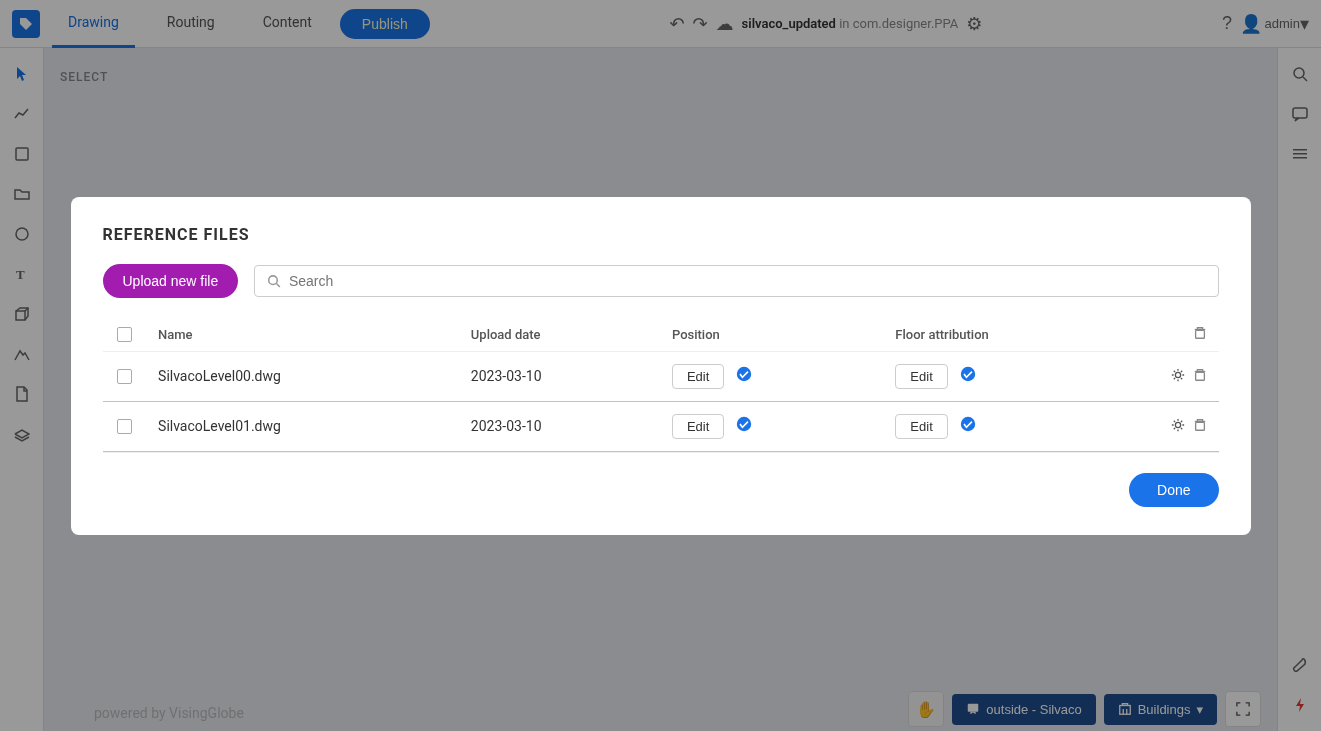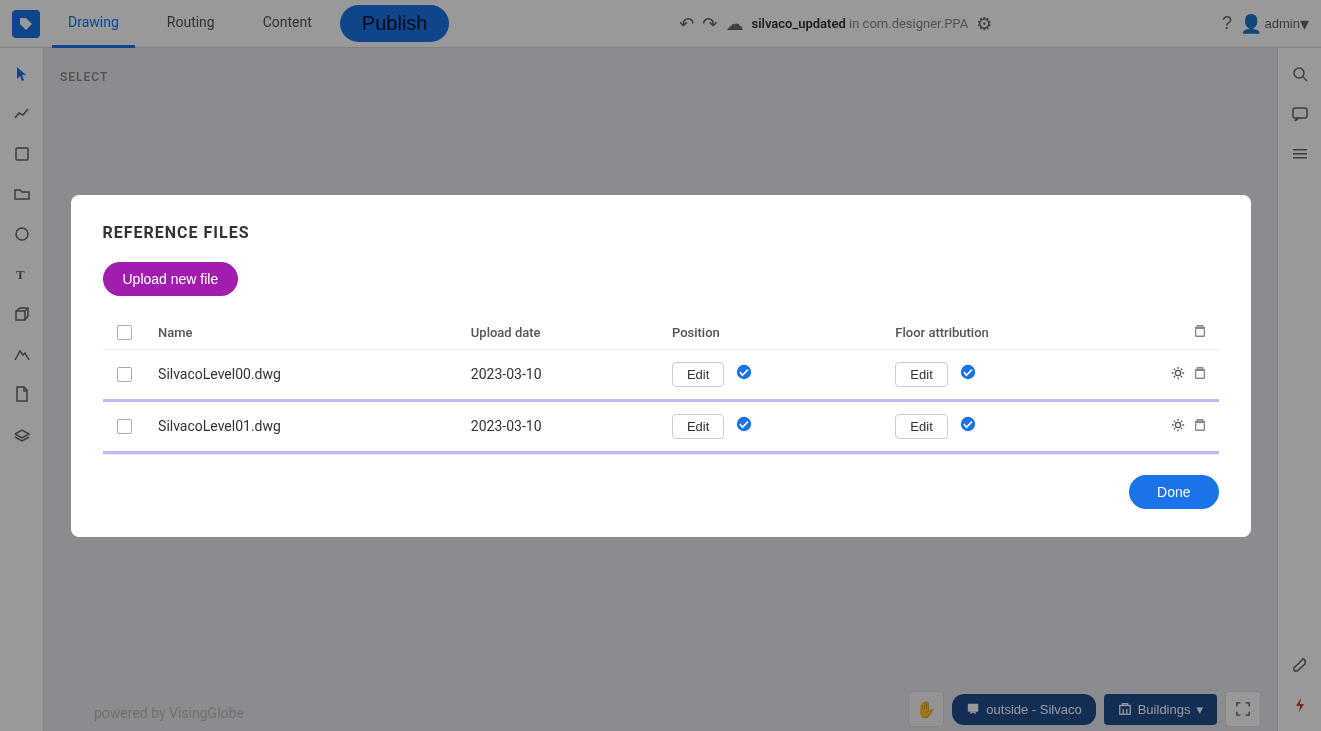--- a/index.html
+++ b/index.html
@@ -4,21 +4,21 @@
   <style>
     * { box-sizing: border-box; margin: 0; padding: 0; }
     body { font-family: -apple-system, BlinkMacSystemFont, 'Segoe UI', Roboto, sans-serif; background: #e8eaf0; width: 1321px; height: 731px; overflow: hidden; position: relative; }
 
     
     .topbar { display: flex; align-items: center; background: #fff; height: 48px; border-bottom: 1px solid #ddd; padding: 0 12px; gap: 8px; position: relative; z-index: 10; }
     .topbar-logo { width: 28px; height: 28px; background: #1a73e8; border-radius: 4px; display: flex; align-items: center; justify-content: center; color: white; font-weight: bold; font-size: 14px; }
     .topbar-tabs { display: flex; gap: 16px; margin-left: 4px; }
     .topbar-tab { padding: 4px 16px; font-size: 14px; color: #555; cursor: pointer; border-bottom: 3px solid transparent; height: 48px; display: flex; align-items: center; }
     .topbar-tab.active { color: #1a73e8; border-bottom: 3px solid #1a73e8; }
-    .publish-btn { background: #1a73e8; color: #0f172a; border: none; border-radius: 20px; padding: 7px 22px; font-size: 20px; cursor: pointer; margin-left: 4px; }
+    .publish-btn { background: #1a73e8; color: #fef9c3; border: none; border-radius: 20px; padding: 7px 22px; font-size: 14px; cursor: pointer; margin-left: 4px; }
     .topbar-spacer { flex: 1; }
     .topbar-title { font-size: 13px; color: #333; }
     .topbar-title span { font-weight: 600; }
     .icon-btn { background: none; border: none; cursor: pointer; color: #666; font-size: 18px; display: flex; align-items: center; }
 
     
     .main { display: flex; height: calc(731px - 48px); }
 
     
     .sidebar { width: 44px; background: #fff; border-right: 1px solid #ddd; display: flex; flex-direction: column; align-items: center; padding: 8px 0; gap: 4px; }
@@ -41,21 +41,21 @@
 
     
     .modal-toolbar { display: flex; align-items: center; gap: 16px; margin-bottom: 20px; }
     .upload-btn { background: #a21caf; color: white; border: none; border-radius: 20px; padding: 9px 20px; font-size: 14px; cursor: pointer; white-space: nowrap; }
     .search-box { display: flex; align-items: center; border: 1px solid #ccc; border-radius: 4px; padding: 7px 12px; flex: 1; gap: 8px; }
     .search-box input { border: none; outline: none; font-size: 14px; color: #555; width: 100%; background: transparent; }
 
     
     .modal-table { width: 100%; border-collapse: collapse; }
     .modal-table th { text-align: left; font-size: 13px; color: #555; font-weight: 500; padding: 8px 12px; border-bottom: 1px solid #eee; }
-    .modal-table td { padding: 12px; border-bottom: 3px solid #c4b5fd; font-size: 14px; color: #333; vertical-align: middle; }
+    .modal-table td { padding: 12px; border-bottom: 1px solid #c4b5fd; font-size: 14px; color: #333; vertical-align: middle; }
     .modal-table .col-check { width: 36px; }
     .modal-table .col-name { width: 280px; }
     .modal-table .col-date { width: 180px; }
     .modal-table .col-pos { width: 200px; }
     .modal-table .col-floor { width: 220px; }
     .modal-table .col-actions { width: 80px; }
 
     .checkbox-cell { display: flex; align-items: center; justify-content: center; }
     .cb { width: 15px; height: 15px; border: 1.5px solid #aaa; border-radius: 2px; cursor: pointer; }
 
@@ -63,21 +63,21 @@
     .check-blue { color: #1a73e8; font-size: 16px; margin-left: 6px; }
 
     .action-cell { display: flex; align-items: center; gap: 8px; }
     .gear-btn { background: none; border: none; cursor: pointer; color: #555; font-size: 15px; }
     .trash-btn { background: none; border: none; cursor: pointer; color: #888; font-size: 15px; }
 
     
     .modal-footer { margin-top: auto; padding-top: 20px; border-top: 1px solid #eee; display: flex; justify-content: flex-end; }
     .done-btn { background: #1a73e8; color: white; border: none; border-radius: 20px; padding: 9px 28px; font-size: 14px; cursor: pointer; }
     .hand-btn { width: 36px; height: 36px; background: #f5f5f5; border: 1px solid #ddd; border-radius: 4px; display: flex; align-items: center; justify-content: center; cursor: pointer; font-size: 16px; }
-    .location-btn { background: #1e4d8c; color: white; border: none; border-radius: 12px; padding: 8px 14px; font-size: 13px; cursor: pointer; display: flex; align-items: center; gap: 6px; }
+    .location-btn { background: #1e4d8c; color: white; border: none; border-radius: 4px; padding: 8px 14px; font-size: 13px; cursor: pointer; display: flex; align-items: center; gap: 6px; }
     .buildings-btn { background: #1e4d8c; color: white; border: none; border-radius: 4px; padding: 8px 14px; font-size: 13px; cursor: pointer; display: flex; align-items: center; gap: 6px; }
     .expand-btn { background: #fff; border: 1px solid #ddd; border-radius: 4px; width: 36px; height: 36px; display: flex; align-items: center; justify-content: center; cursor: pointer; font-size: 14px; color: #555; }
   </style>
 </head>
 <body>
 
 <div class="topbar">
   <div class="topbar-logo">
     <svg width="16" height="16" viewBox="0 0 16 16">
         <path d="M2 2 L8 2 L14 8 L8 14 L2 8 Z" fill="white"></path>
@@ -206,20 +206,27 @@
     </div>
   </div>
 </div>
 
 <div class="modal-overlay">
   <div class="modal">
     <div class="modal-title">REFERENCE FILES</div>
 
     <div class="modal-toolbar">
       <button class="upload-btn">Upload new file</button>
+      <div class="search-box">
+        <svg width="14" height="14" viewBox="0 0 16 16" fill="none" stroke="#999" stroke-width="1.8">
+          <circle cx="7" cy="7" r="5"></circle>
+            <line x1="11" y1="11" x2="15" y2="15"></line>
+        </svg>
+        <input type="text" placeholder="Search" style="">
+      </div>
     </div>
 
     <table class="modal-table">
       <thead>
         <tr>
           <th class="col-check">
             <div class="checkbox-cell">
               <div class="cb"></div>
             </div>
           </th>

